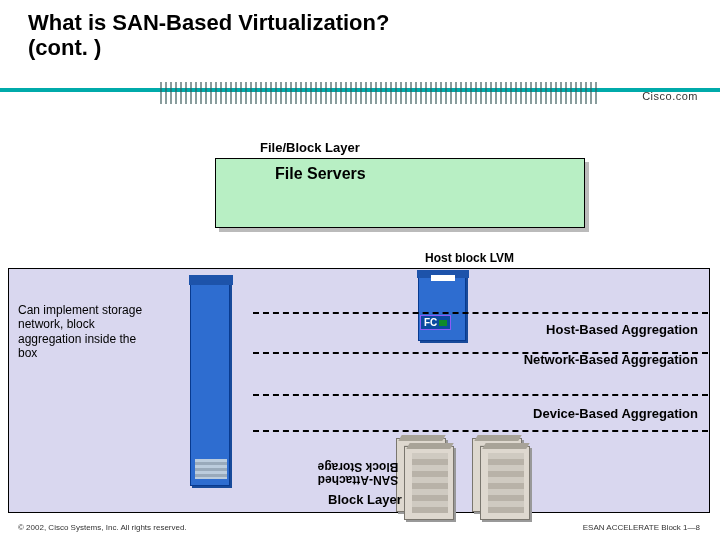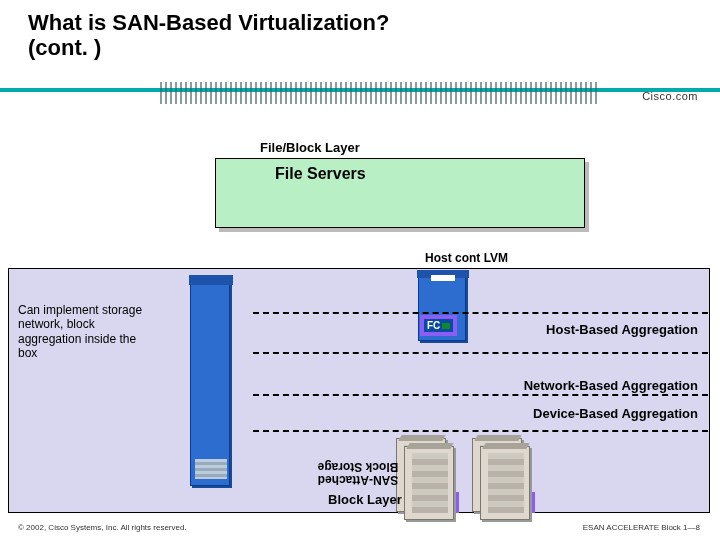--- a/index.html
+++ b/index.html
@@ -14,32 +14,32 @@
   .file-layer-label { position: absolute; top: 140px; left: 260px; font-size: 13px; font-weight: bold; }
   .file-servers-label { position: absolute; top: 165px; left: 275px; font-size: 16px; font-weight: bold; }
   .host-lvm-label { position: absolute; top: 251px; left: 425px; font-size: 12px; font-weight: bold; }
   .lav-box { position: absolute; top: 268px; left: 8px; width: 702px; height: 245px; background: #d9d7ef; border: 1px solid #000; }
   .callout { position: absolute; top: 280px; left: 18px; width: 125px; text-align: left; font-size: 12px; font-weight: normal; line-height: 1.2; margin-top: 23px; }
   .dash-line { position: absolute; border-top: 2px dashed #000; left: 253px; right: 12px; }
   .dash-a { top: 312px; }
   .agg-label { position: absolute; font-size: 13px; font-weight: bold; right: 22px; }
   .agg-host { top: 322px; }
   .dash-b { top: 352px; }
-  .agg-net { top: 378px; padding-left: 16px; }
+  .agg-net { top: 352px; padding-left: 16px; }
   .dash-c { top: 394px; }
   .agg-dev { top: 406px; }
   .dash-d { top: 430px; }
   .blue-tower { position: absolute; background: #2e6dd0; border: 1px solid #083a8f; box-shadow: 2px 2px 0 #184a9a; }
   .t1 { top: 276px; left: 190px; width: 40px; height: 210px; }
   .t1 .cap { position:absolute; top:-2px; left:-2px; width:44px; height:10px; background:#1d53aa; }
   .t1 .diskrow { position:absolute; bottom:6px; left:4px; width:32px; height:20px; background:repeating-linear-gradient(to bottom,#bcd 0 3px,#9ab 3px 6px); }
   .hostbox { position:absolute; top:271px; left:418px; width:48px; height:70px; background:#2e6dd0; border:1px solid #083a8f; box-shadow:2px 2px 0 #184a9a; }
   .hostbox .cap { position:absolute; top:-2px; left:-2px; width:52px; height:8px; background:#1d53aa; }
   .hostbox .screen { position:absolute; top:3px; left:12px; width:24px; height:6px; background:#fff; }
-  .fc-badge { position:absolute; background:#0a4aa0; color:#fff; font-size:10px; font-weight:bold; padding:1px 3px; display:flex; align-items:center; gap:2px; border:4px solid #8b5cf6; }
+  .fc-badge { position:absolute; background:#0a4aa0; color:#fff; font-size:10px; font-weight:bold; padding:1px 3px; display:flex; align-items:center; gap:2px; border:1px solid #8b5cf6; }
   .fc-badge .plug { width:8px; height:6px; background:#0f8a2a; }
   .fc-host { top:315px; left:420px; }
   .storage { position:absolute; width:50px; height:74px; background:#ded8cf; border:1px solid #7a766e; box-shadow:2px 2px 0 #999; }
   .storage .front { position:absolute; top:6px; left:7px; width:36px; height:60px; background:repeating-linear-gradient(to bottom,#cfcac1 0 6px,#b8b2a8 6px 12px); }
   .storage .top { position:absolute; top:-4px; left:3px; width:44px; height:6px; background:#a8a398; transform:skewX(-30deg); }
   .s1 { top:438px; left:396px; }
   .s1b { top:446px; left:404px; }
   .s2 { top:438px; left:472px; }
   .s2b { top:446px; left:480px; }
   .s-shadowed { z-index:2; }
@@ -62,21 +62,21 @@
   <div class="hr-band">
     <div class="dashes"></div>
     <div class="teal"></div>
   </div>
   <div class="cisco">Cisco.com</div>
 
   <div class="file-layer-label">File/Block Layer</div>
   <div class="green-box"></div>
   <div class="file-servers-label">File Servers</div>
 
-  <div class="host-lvm-label">Host cont LVM</div>
+  <div class="host-lvm-label">Host block LVM</div>
 
   <div class="lav-box"></div>
 
   <div class="callout">Can implement storage network, block aggregation inside the box</div>
 
   <div class="blue-tower t1">
     <div class="cap"></div>
     <div class="diskrow"></div>
   </div>
 

